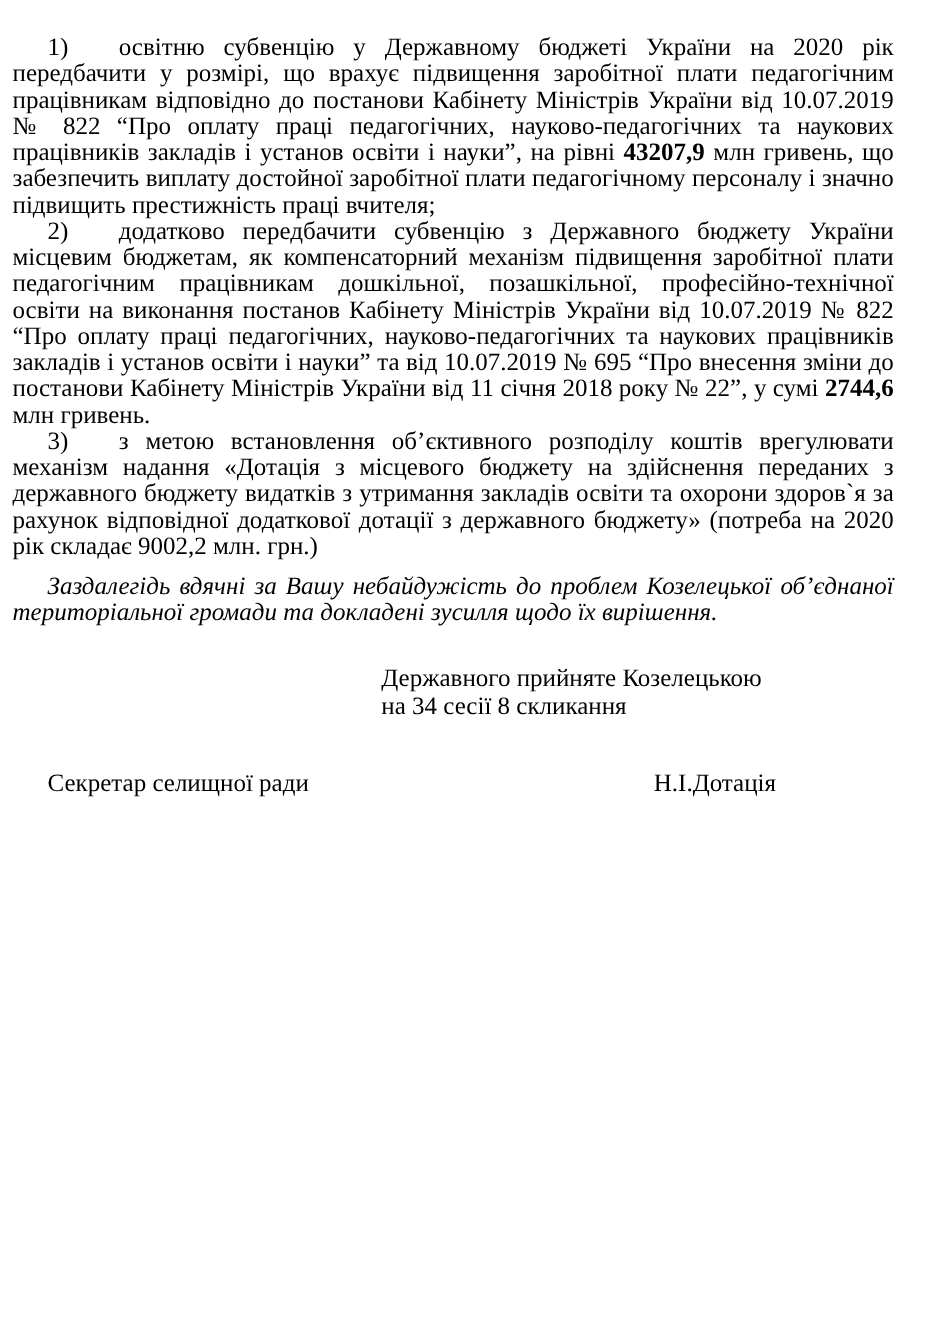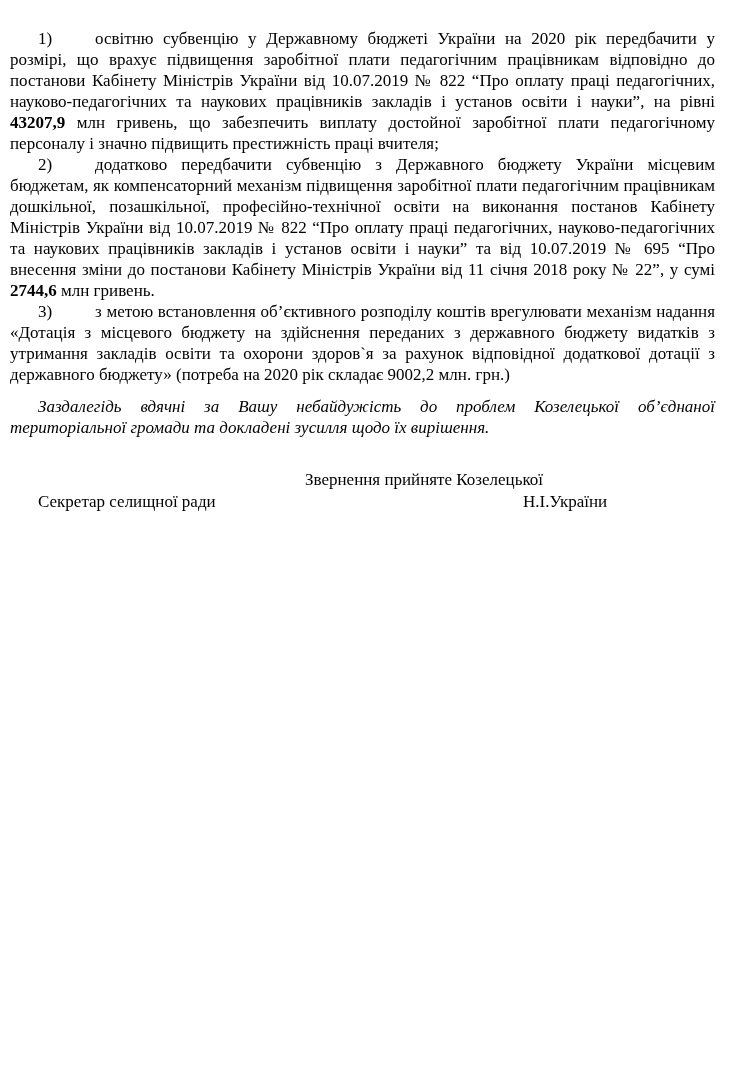--- a/index.html
+++ b/index.html
@@ -14,21 +14,21 @@
     background: #ffffff;
     font-family: "Liberation Serif", "DejaVu Serif", serif;
     color: #000000;
     overflow: hidden;
   }
   .content {
     position: absolute;
     left: 10px;
     top: 28px;
     width: 705px;
-    font-size: 17px;
+    font-size: 20px;
     line-height: 21px;
   }
   p.body-para {
     margin: 0;
     text-align: justify;
     text-indent: 28px;
   }
   p.body-para .num {
     display: inline-block;
     width: 57px;
@@ -44,20 +44,21 @@
     font-style: italic;
   }
   .acceptance {
     margin-top: 31px;
     margin-left: 295px;
     line-height: 22px;
     text-align: left;
   }
   .signature-row {
     position: relative;
+    margin-top: 41px;
     height: 21px;
   }
   .signature-row .sig-title {
     position: absolute;
     left: 28px;
     top: 0;
     white-space: nowrap;
   }
   .signature-row .sig-name {
     position: absolute;
@@ -74,22 +75,23 @@
 
     <p class="body-para"><span class="num">1)</span><span>освітню субвенцію у Державному бюджеті України на 2020 рік передбачити у розмірі, що врахує підвищення заробітної плати педагогічним працівникам відповідно до постанови Кабінету Міністрів України від 10.07.2019 № 822 “Про оплату праці педагогічних, науково-педагогічних та наукових працівників закладів і установ освіти і науки”, на рівні </span><b class="bold-num">43207,9</b><span> млн гривень, що забезпечить виплату достойної заробітної плати педагогічному персоналу і значно підвищить престижність праці вчителя;</span></p>
 
     <p class="body-para"><span class="num">2)</span><span>додатково передбачити субвенцію з Державного бюджету України місцевим бюджетам, як компенсаторний механізм підвищення заробітної плати педагогічним працівникам дошкільної, позашкільної, професійно-технічної освіти на виконання постанов Кабінету Міністрів України від 10.07.2019 № 822 “Про оплату праці педагогічних, науково-педагогічних та наукових працівників закладів і установ освіти і науки” та від 10.07.2019 № 695 “Про внесення зміни до постанови Кабінету Міністрів України від 11 січня 2018 року № 22”, у сумі </span><b class="bold-num">2744,6</b><span> млн гривень.</span></p>
 
     <p class="body-para"><span class="num">3)</span><span>з метою встановлення об’єктивного розподілу коштів врегулювати механізм надання «Дотація з місцевого бюджету на здійснення переданих з державного бюджету видатків з утримання закладів освіти та охорони здоров`я за рахунок відповідної додаткової дотації з державного бюджету»  (потреба на 2020 рік складає 9002,2 млн. грн.)</span><b class="bold-num"></b><span></span></p>
 
     <p class="closing">Заздалегідь вдячні за Вашу небайдужість до проблем Козелецької об’єднаної територіальної громади та докладені зусилля щодо їх вирішення.</p>
 
     <div class="acceptance">
-      <div>Звернення прийняте Козелецької</div>
+      <div>Державного прийняте Козелецькою</div>
+      <div>на 34 сесії 8 скликання</div>
     </div>
 
     <div class="signature-row">
       <span class="sig-title">Секретар селищної ради</span>
-      <span class="sig-name">Н.І.України</span>
+      <span class="sig-name">Н.І.Дотація</span>
     </div>
 
   </div>
 </div>
 
 </body></html>

